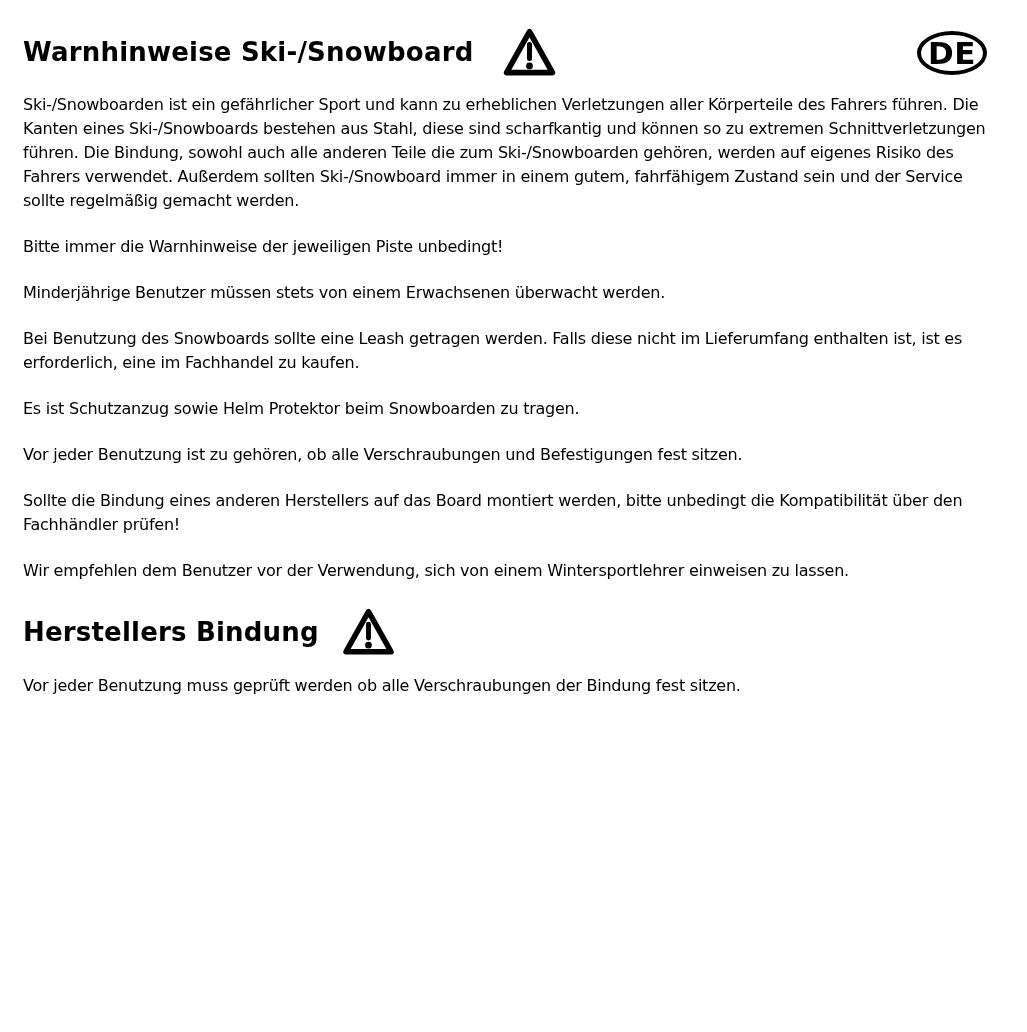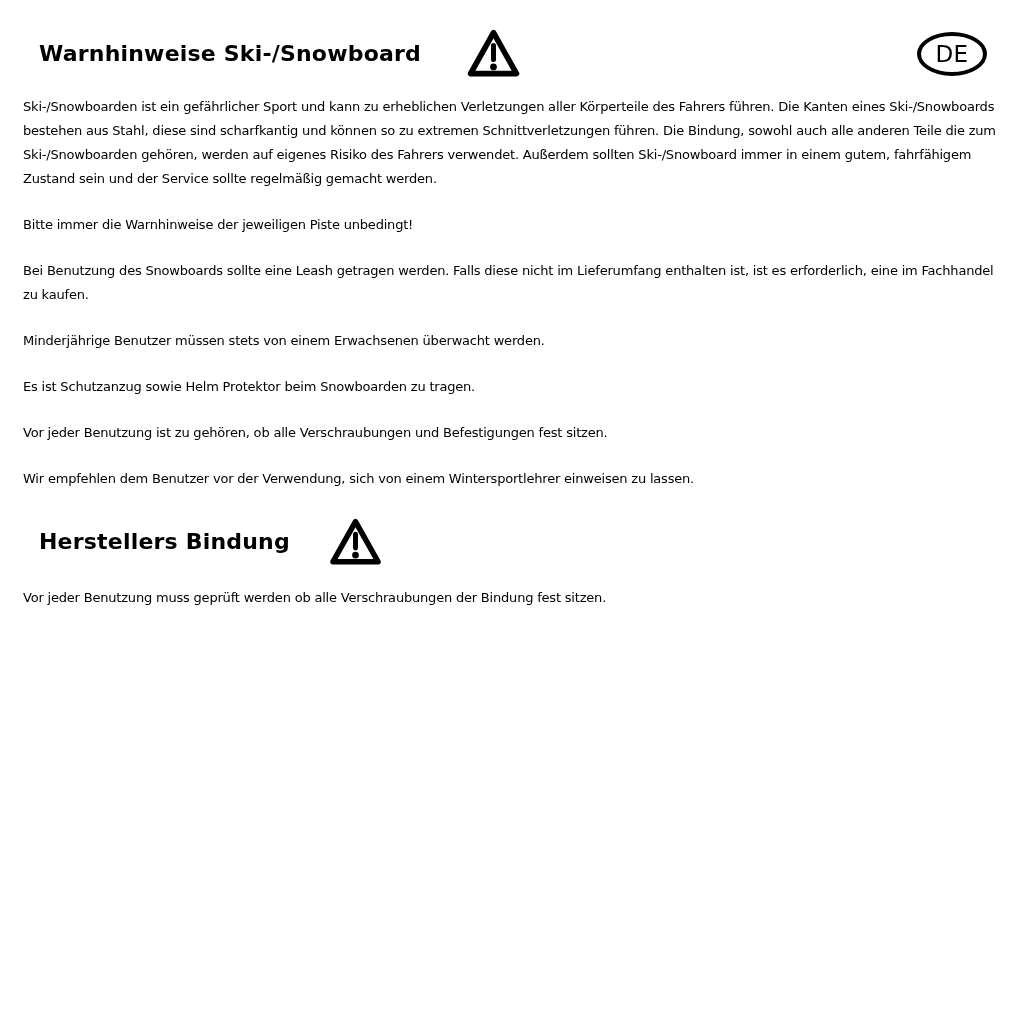--- a/index.html
+++ b/index.html
@@ -23,49 +23,48 @@
     align-items: center;
   }
   .heading-row.first {
     margin-bottom: 12px;
   }
   .heading-row.second {
     margin-top: 4px;
     margin-bottom: 14px;
   }
   h1, h2 {
-    font-size: 22px;
+    font-size: 26px;
     font-weight: bold;
     letter-spacing: 0.2px;
-    margin: 16px;
+    margin: 0;
     line-height: 1.2;
     white-space: nowrap;
   }
   .warn-icon {
     display: inline-flex;
     margin-left: 28px;
     flex: 0 0 auto;
   }
   .badge {
     margin-left: auto;
     margin-right: 14px;
     width: 62px;
     height: 36px;
     border: 4px solid #000000;
     border-radius: 50%;
     display: flex;
-    align-items: center;
     justify-content: center;
-    font-size: 23px;
-    font-weight: normal;
+    font-size: 31px;
+    font-weight: bold;
     letter-spacing: 0.5px;
     flex: 0 0 auto;
   }
   .para {
-    font-size: 13px;
+    font-size: 16px;
     line-height: 24px;
     letter-spacing: -0.015em;
     margin: 0 0 22px 0;
     max-width: 978px;
   }
 </style>
 </head>
 <body>
 
 <div class="page">
@@ -79,24 +78,25 @@
         <circle cx="50" cy="73" r="6" fill="#000000"></circle>
       </svg>
     </span>
     <span class="badge">
       <span>DE</span>
     </span>
   </div>
 
   <p class="para">Ski-/Snowboarden ist ein gefährlicher Sport und kann zu erheblichen Verletzungen aller Körperteile des Fahrers führen. Die Kanten eines Ski-/Snowboards bestehen aus Stahl, diese sind scharfkantig und können so zu extremen Schnittverletzungen führen. Die Bindung, sowohl auch alle anderen Teile die zum Ski-/Snowboarden gehören, werden auf eigenes Risiko des Fahrers verwendet. Außerdem sollten Ski-/Snowboard immer in einem gutem, fahrfähigem Zustand sein und der Service sollte regelmäßig gemacht werden.</p>
   <p class="para">Bitte immer die Warnhinweise der jeweiligen Piste unbedingt!</p>
+  <p class="para">Minderjährige Benutzer müssen stets von einem Erwachsenen überwacht werden.</p>
   <p class="para">Bei Benutzung des Snowboards sollte eine Leash getragen werden. Falls diese nicht im Lieferumfang enthalten ist, ist es erforderlich, eine im Fachhandel zu kaufen.</p>
-  <p class="para">Minderjährige Benutzer müssen stets von einem Erwachsenen überwacht werden.</p>
   <p class="para">Es ist Schutzanzug sowie Helm Protektor beim Snowboarden zu tragen.</p>
   <p class="para">Vor jeder Benutzung ist zu gehören, ob alle Verschraubungen und Befestigungen fest sitzen.</p>
+  <p class="para">Sollte die Bindung eines anderen Herstellers auf das Board montiert werden, bitte unbedingt die Kompatibilität über den Fachhändler prüfen!</p>
   <p class="para">Wir empfehlen dem Benutzer vor der Verwendung, sich von einem Wintersportlehrer einweisen zu lassen.</p>
 
   <div class="heading-row second">
     <h2>Herstellers Bindung</h2>
     <span class="warn-icon" style="margin-left:22px">
       <svg viewBox="0 0 100 100" width="55" height="55" aria-hidden="true">
         <path d="M50 12 L91 85 L9 85 Z" fill="none" stroke="#000000" stroke-width="10" stroke-linejoin="round"></path>
         <path d="M50 35 L50 60" stroke="#000000" stroke-width="9" stroke-linecap="round" fill="none"></path>
         <circle cx="50" cy="73" r="6" fill="#000000"></circle>
       </svg>

